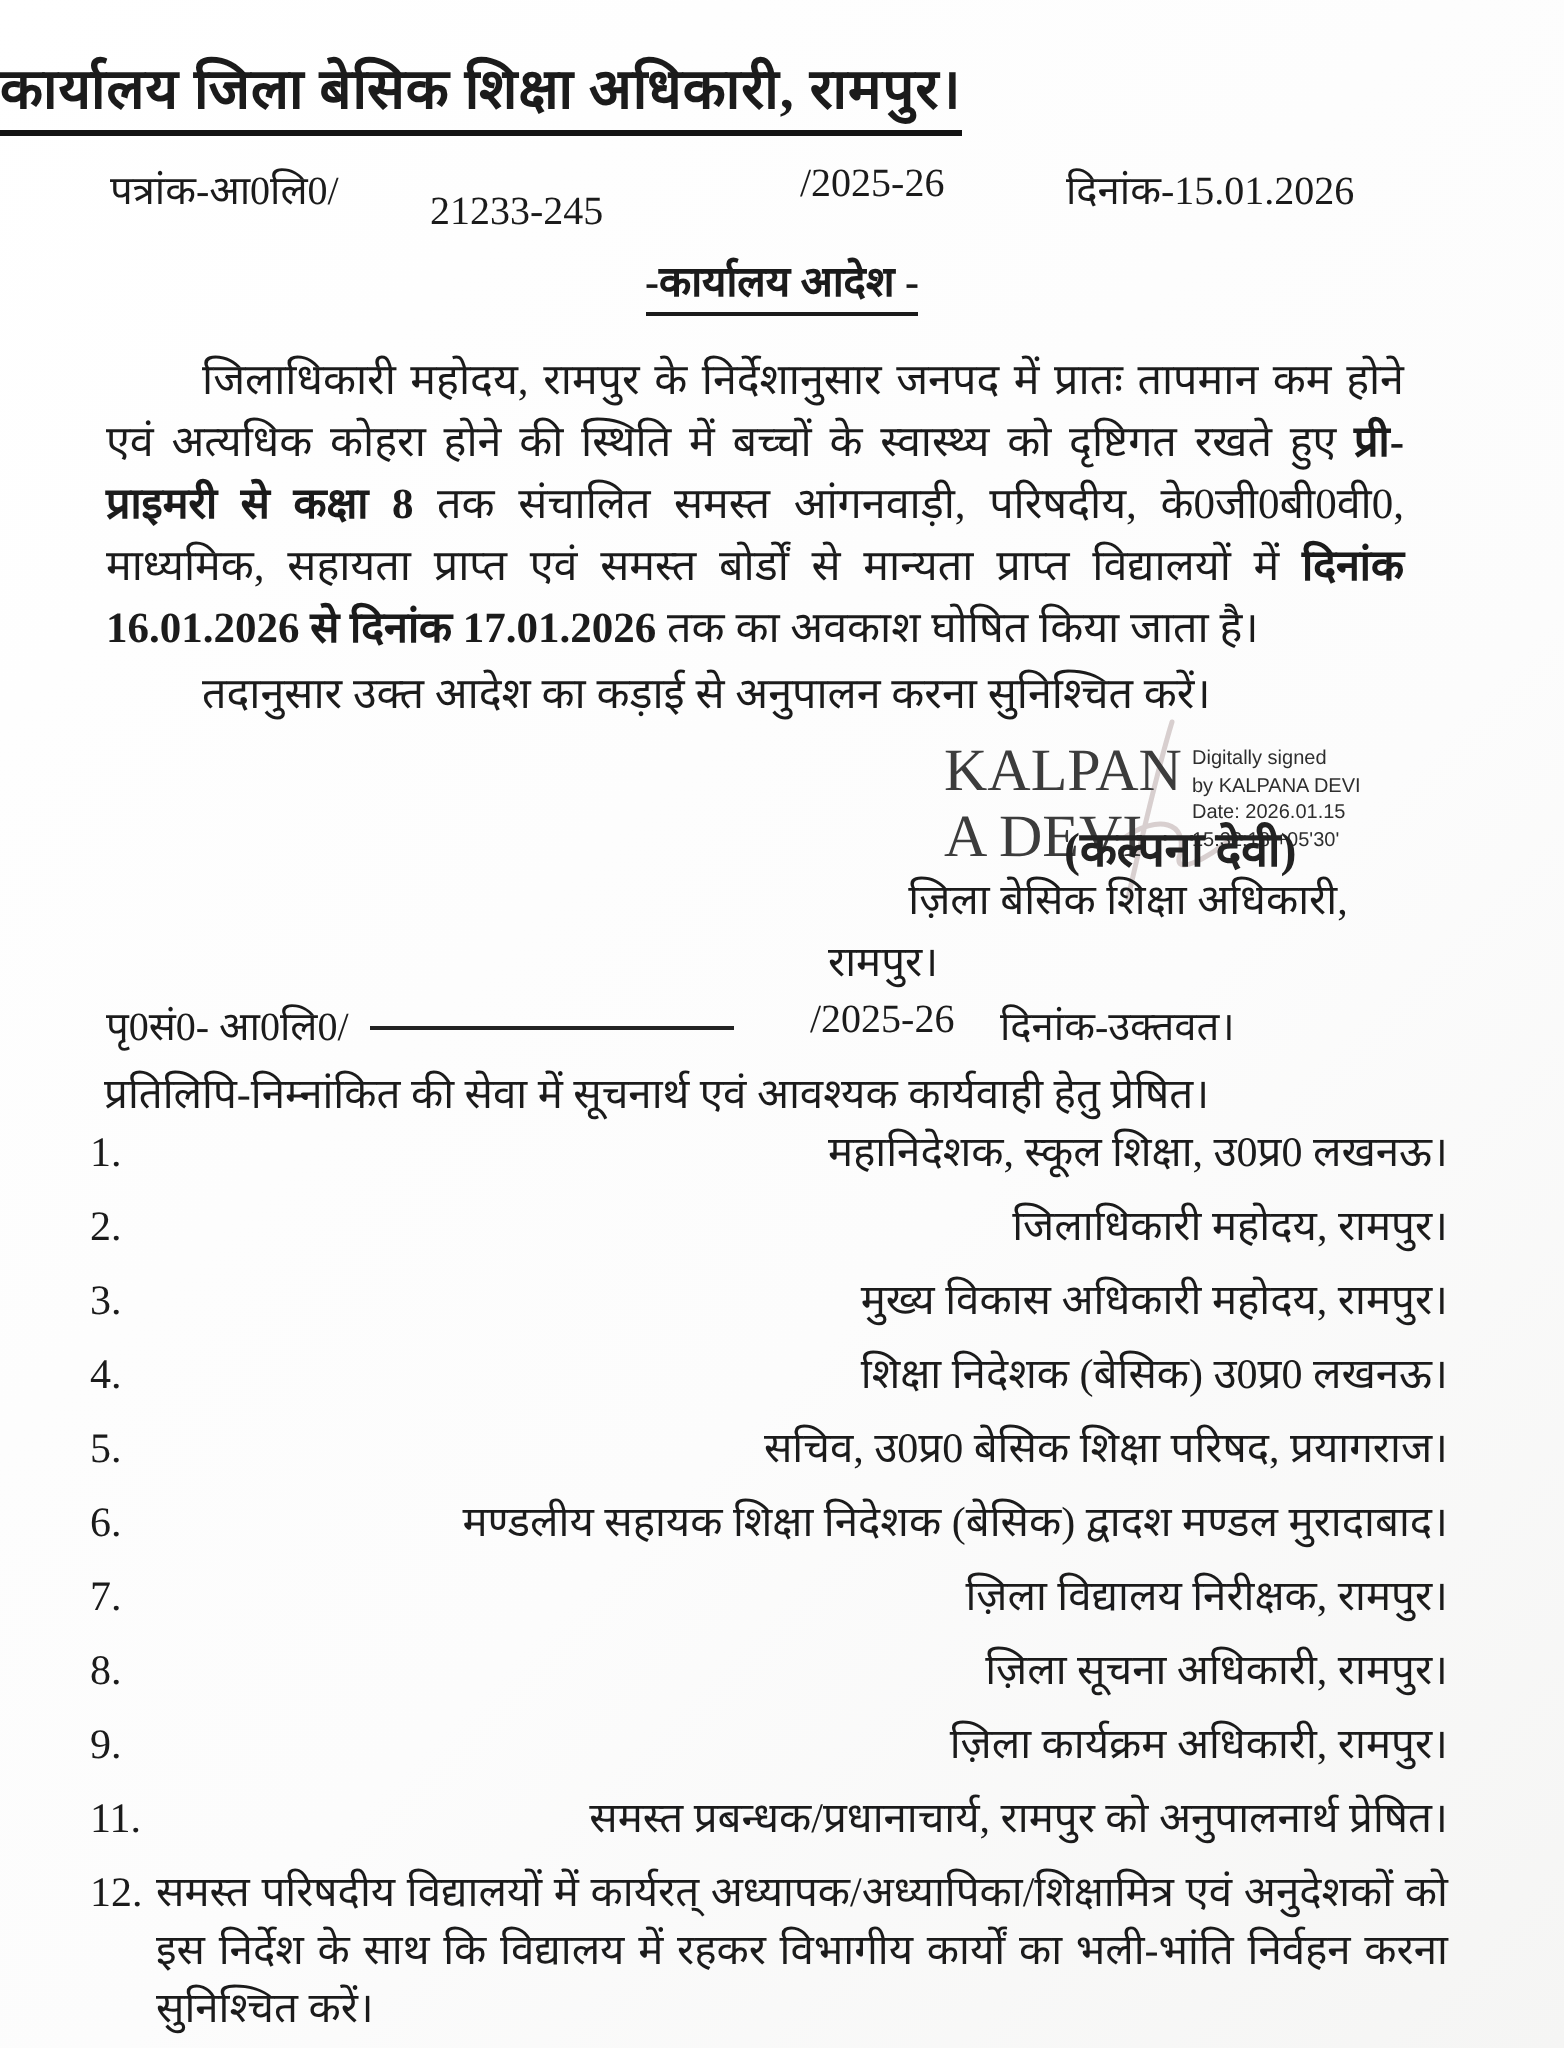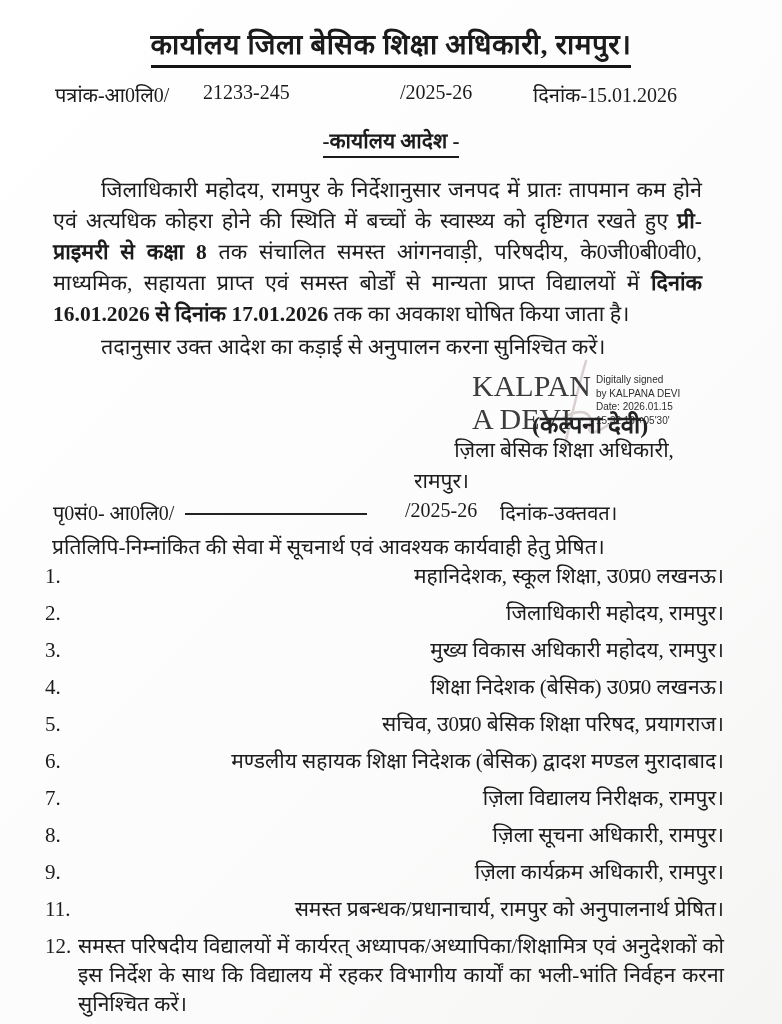--- a/index.html
+++ b/index.html
@@ -7,30 +7,30 @@
     position:relative;
     width:782px;height:1024px;
     margin:0 auto;
     background:linear-gradient(135deg,#ffffff 0%,#fcfcfc 60%,#f5f5f4 100%);
     font-family:"Liberation Serif","DejaVu Serif",serif;
     color:#1b1b1b;
     overflow:hidden;
     box-sizing:border-box;
   }
   
-  .title-wrap{text-align:center;padding-top:24px;}
+  .title-wrap{padding-top:24px;}
   .doc-title{
     display:inline-block;
     font-size:28px;font-weight:bold;letter-spacing:.5px;
     border-bottom:3px solid #141414;padding-bottom:3px;
   }
   .ref-row{position:relative;height:26px;margin:13px 60px 0 55px;font-size:20px;}
   .ref-row .seg{position:absolute;top:0;white-space:nowrap;}
   .ref1-label{left:0;}
-  .ref1-number{left:148px;}
+  .ref1-number{left:160px;margin-top:14px;}
   .ref1-fy{left:345px;}
   .ref1-date{left:478px;}
   .order-heading-wrap{text-align:center;margin-top:19px;}
   .order-heading{
     display:inline-block;font-size:21px;font-weight:bold;
     border-bottom:2px solid #1b1b1b;padding-bottom:2px;text-align:right;
   }
   
   .para{
     margin:17px 80px 0 53px;

